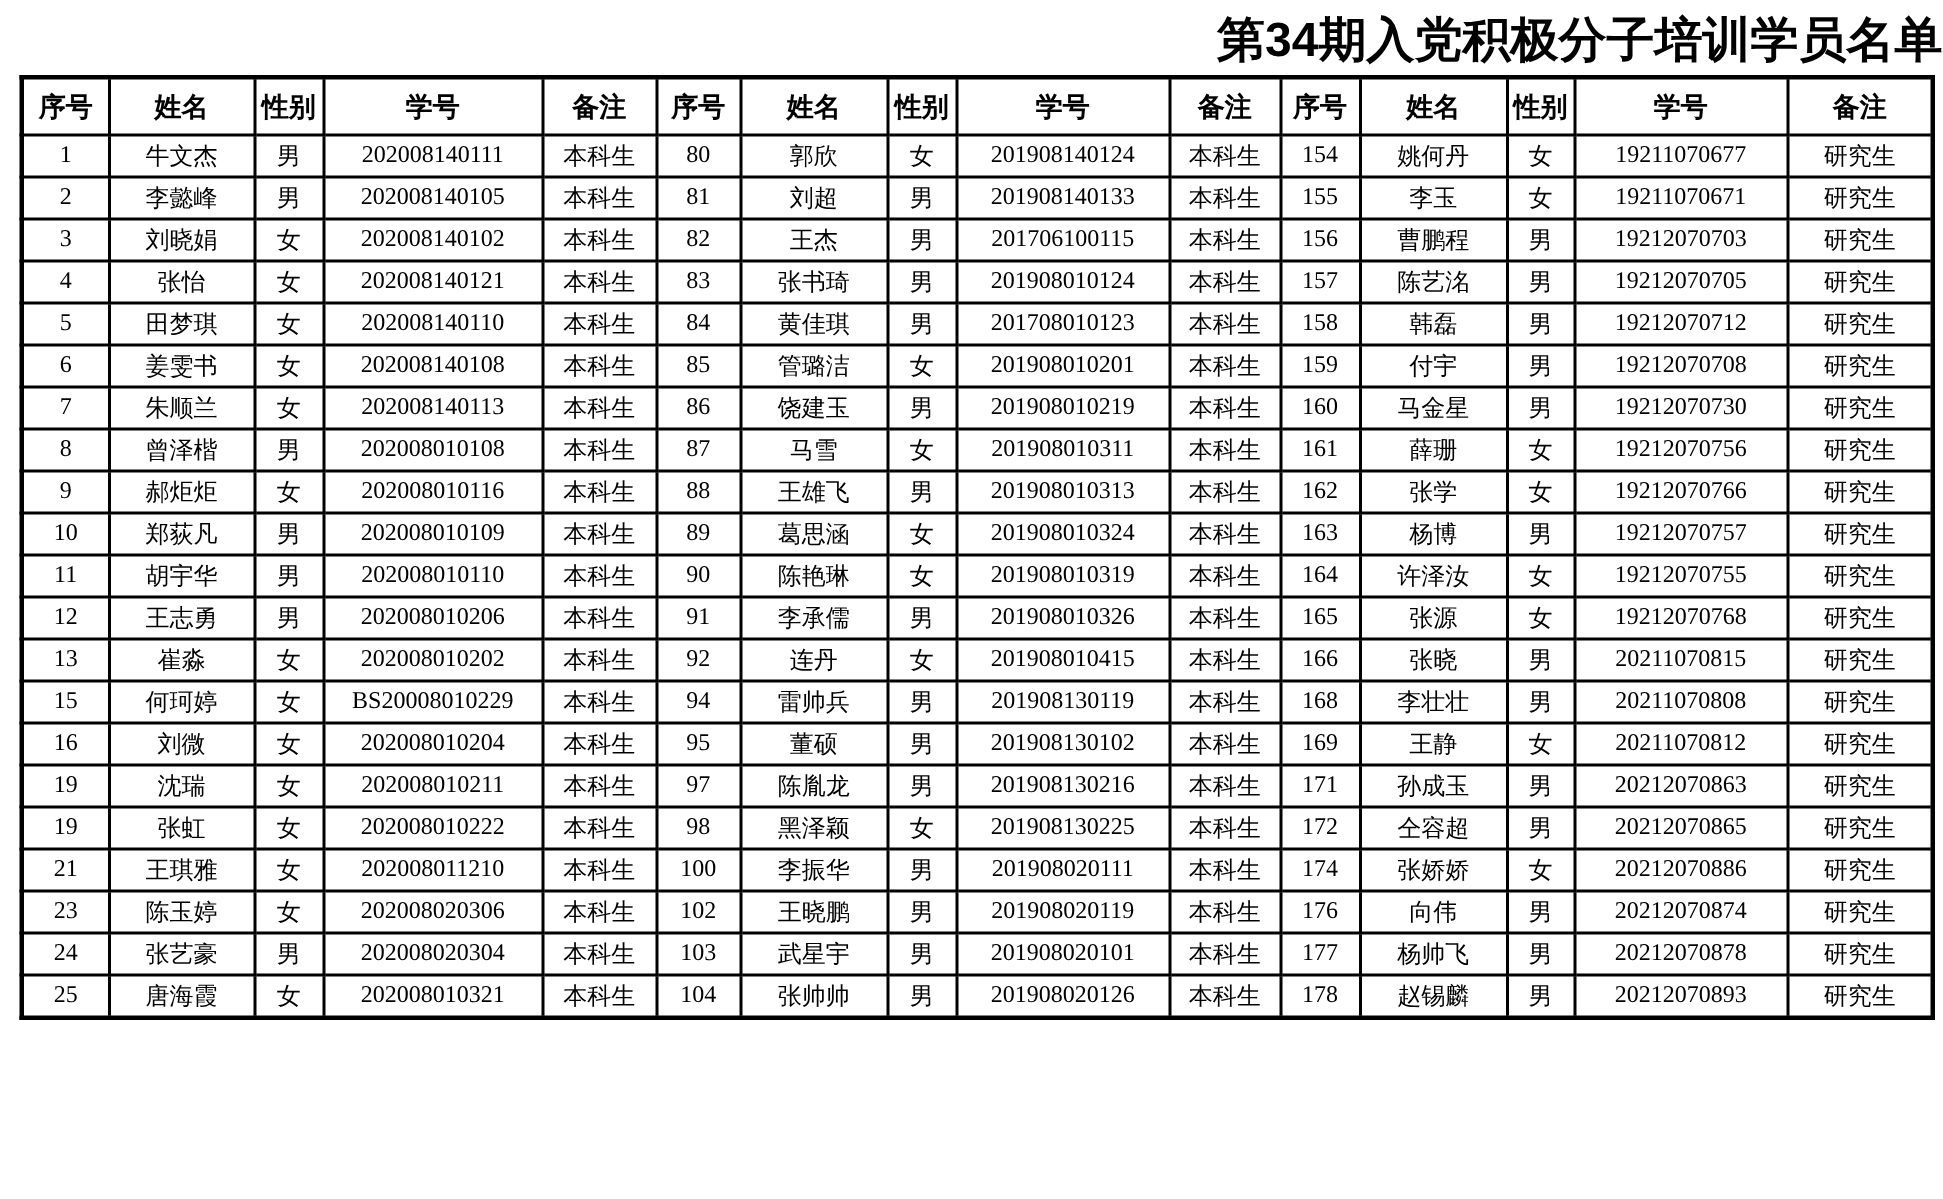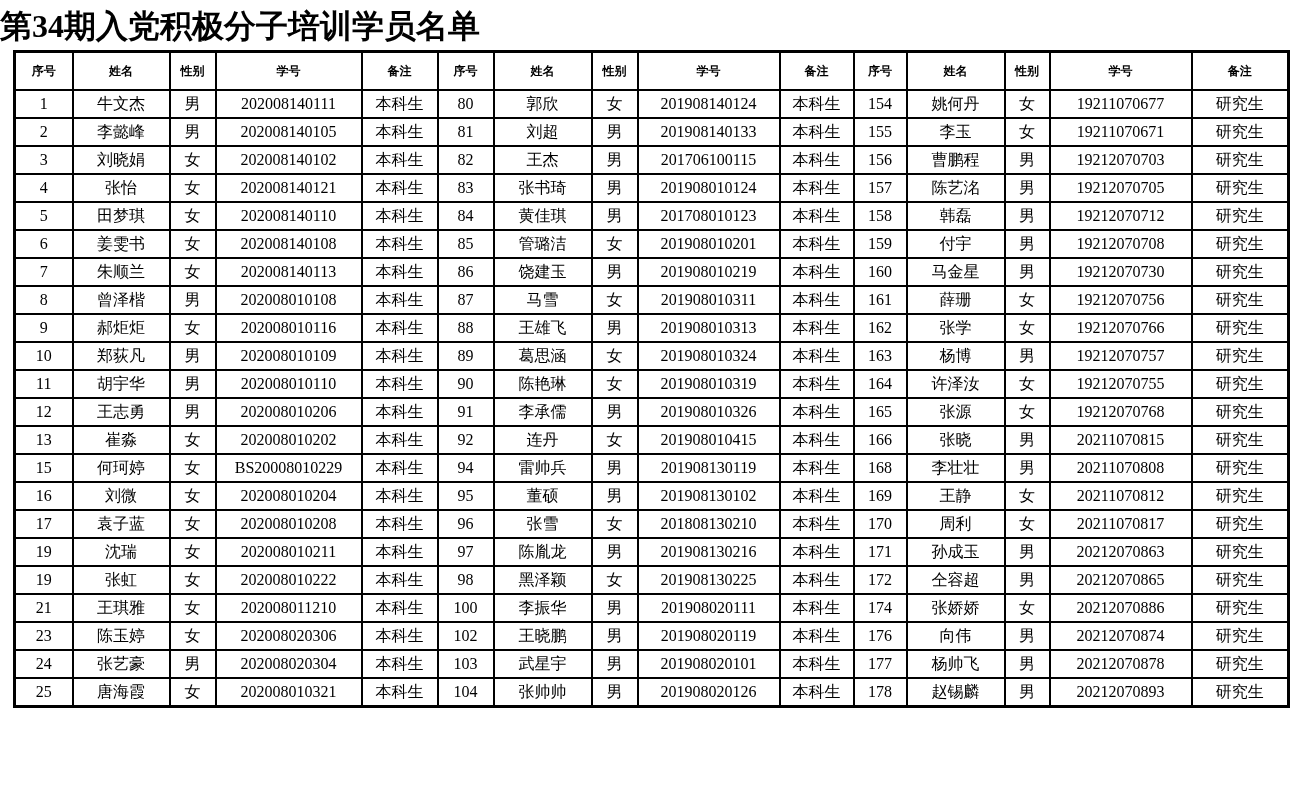--- a/index.html
+++ b/index.html
@@ -13,43 +13,43 @@
     width: 1295px;
     height: 799px;
     background: #ffffff;
     overflow: hidden;
   }
   .doc-title {
     margin: 0;
     padding-top: 3px;
     height: 47px;
     line-height: 47px;
-    text-align: left;
+    text-align: right;
     font-size: 32px;
     font-weight: bold;
-    font-family: Liberation Serif, serif;
+    font-family: Liberation Sans, sans-serif;
   }
   table.roster {
     border-collapse: collapse;
     table-layout: fixed;
     width: 1277px;
     margin-left: 13px;
     border: 3px solid #000;
   }
   table.roster th, table.roster td {
     border: 2px solid #000;
     text-align: center;
     vertical-align: middle;
     padding: 0;
     overflow: hidden;
     white-space: nowrap;
   }
   table.roster th {
     height: 36px;
-    font-size: 12px;
+    font-size: 18px;
     font-weight: bold;
   }
   table.roster td {
     height: 26px;
     font-size: 16px;
     font-weight: normal;
   }
 </style>
 </head>
 <body>
@@ -344,37 +344,20 @@
           <td>男</td>
           <td>201908130102</td>
           <td>本科生</td>
           <td>169</td>
           <td>王静</td>
           <td>女</td>
           <td>20211070812</td>
           <td>研究生</td>
         </tr>
         <tr>
-          <td>17</td>
-          <td>袁子蓝</td>
-          <td>女</td>
-          <td>202008010208</td>
-          <td>本科生</td>
-          <td>96</td>
-          <td>张雪</td>
-          <td>女</td>
-          <td>201808130210</td>
-          <td>本科生</td>
-          <td>170</td>
-          <td>周利</td>
-          <td>女</td>
-          <td>20211070817</td>
-          <td>研究生</td>
-        </tr>
-        <tr>
           <td>19</td>
           <td>沈瑞</td>
           <td>女</td>
           <td>202008010211</td>
           <td>本科生</td>
           <td>97</td>
           <td>陈胤龙</td>
           <td>男</td>
           <td>201908130216</td>
           <td>本科生</td>

